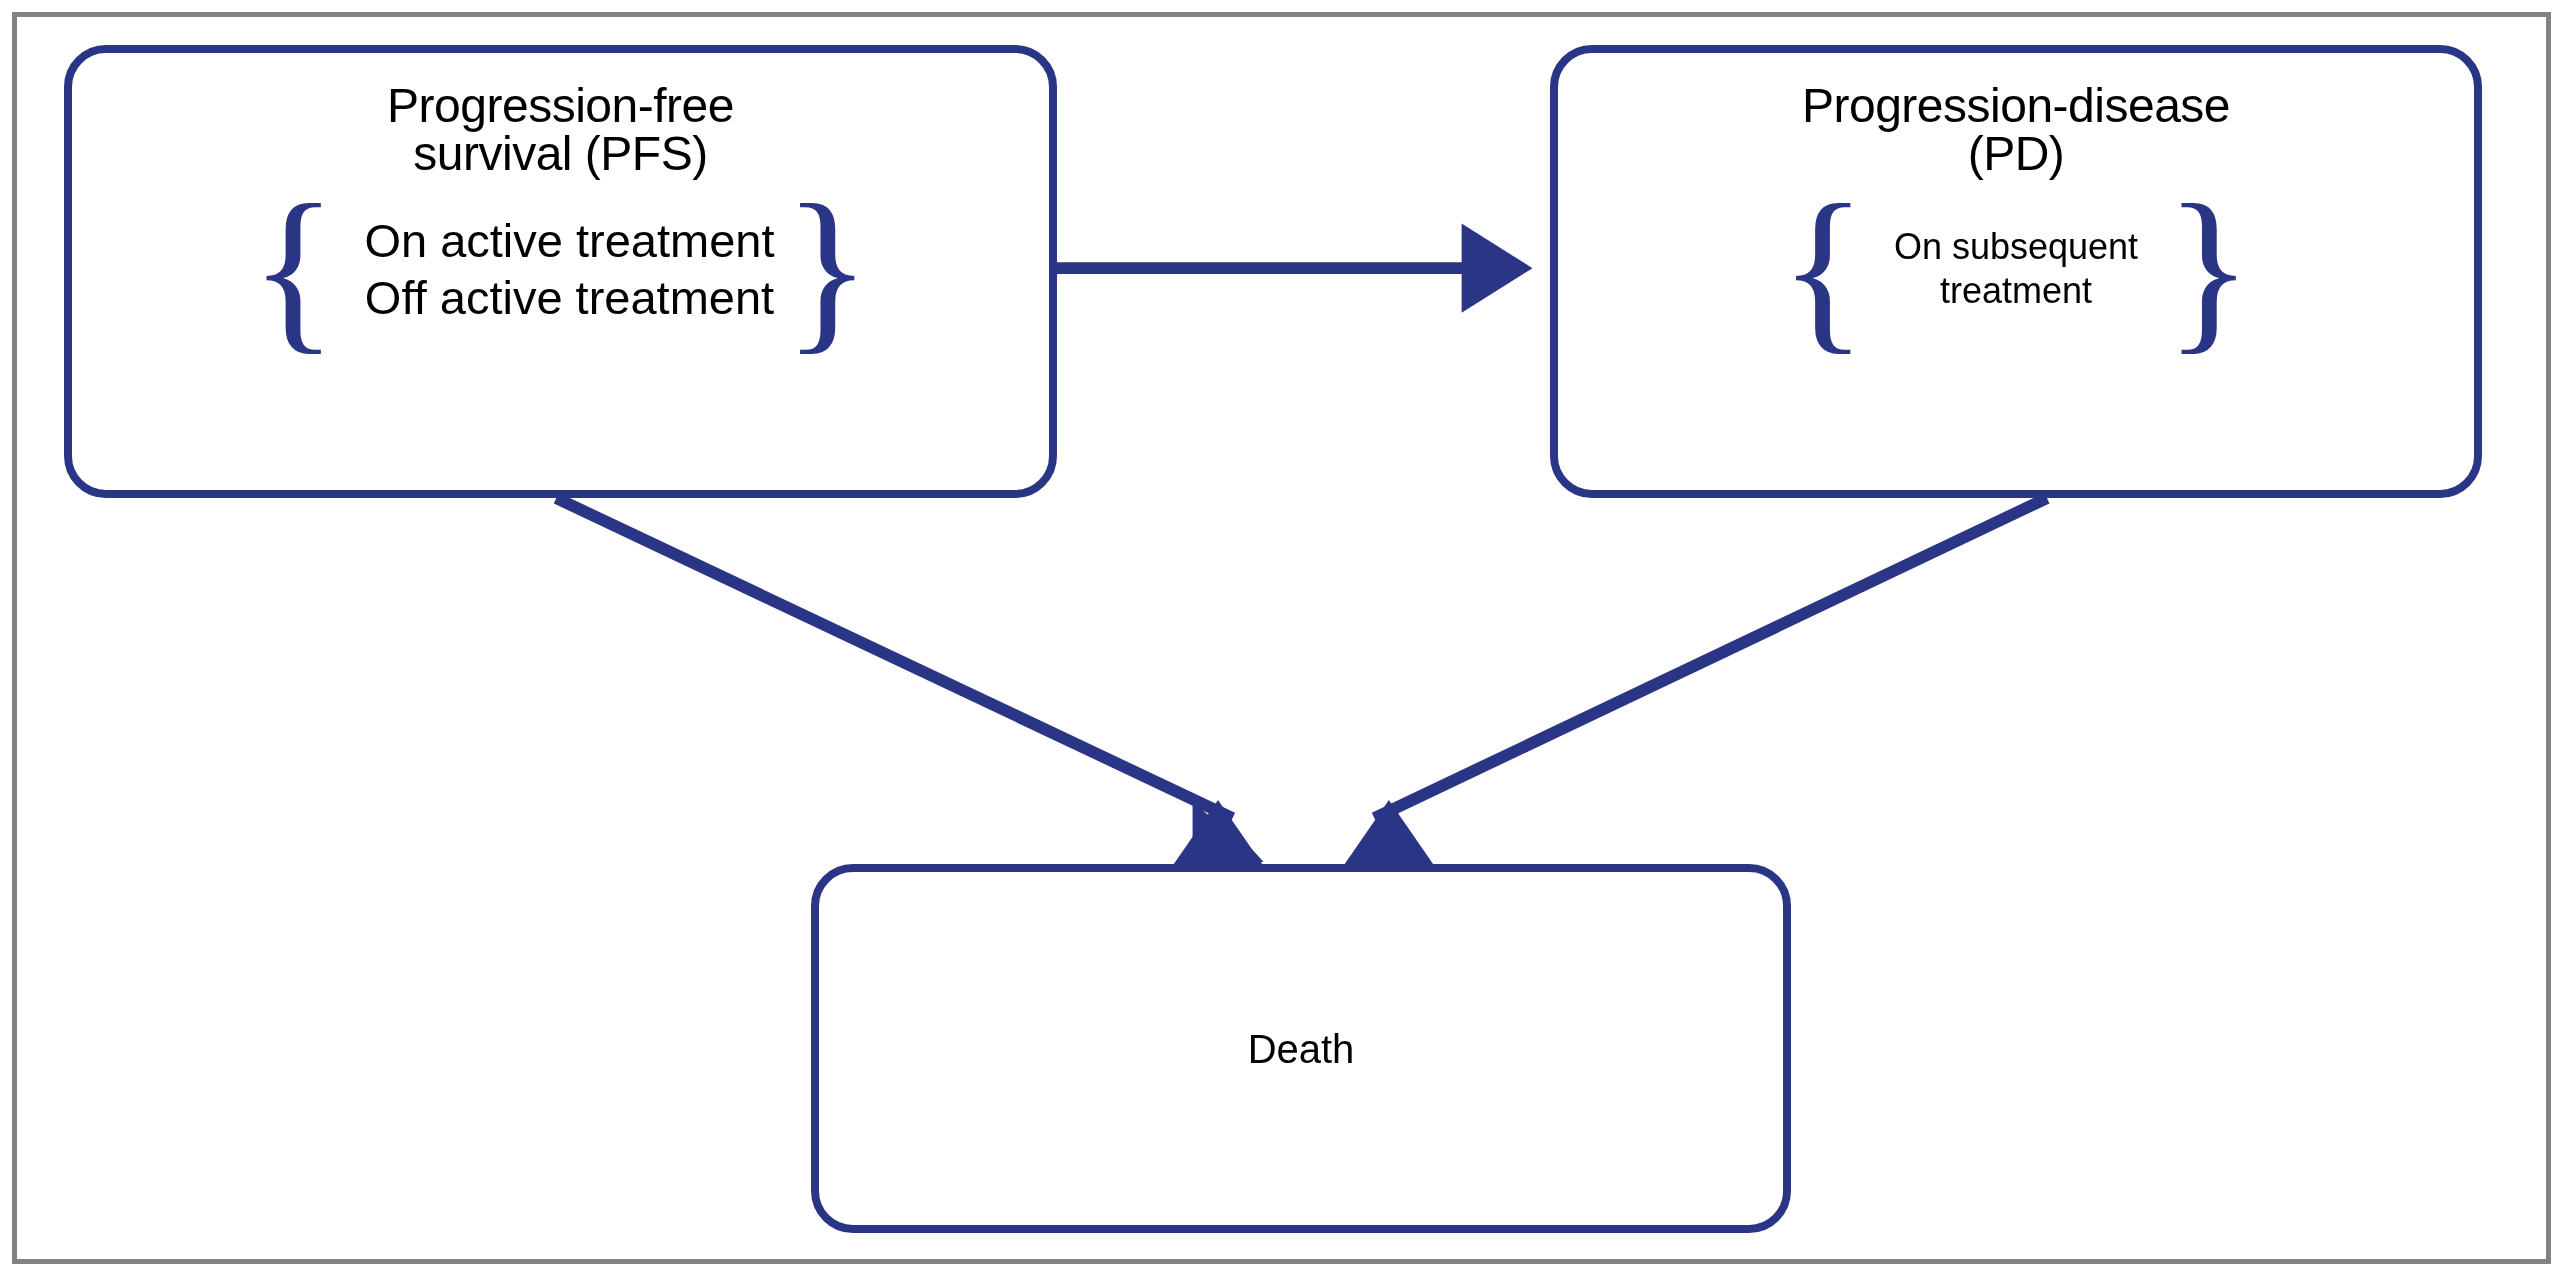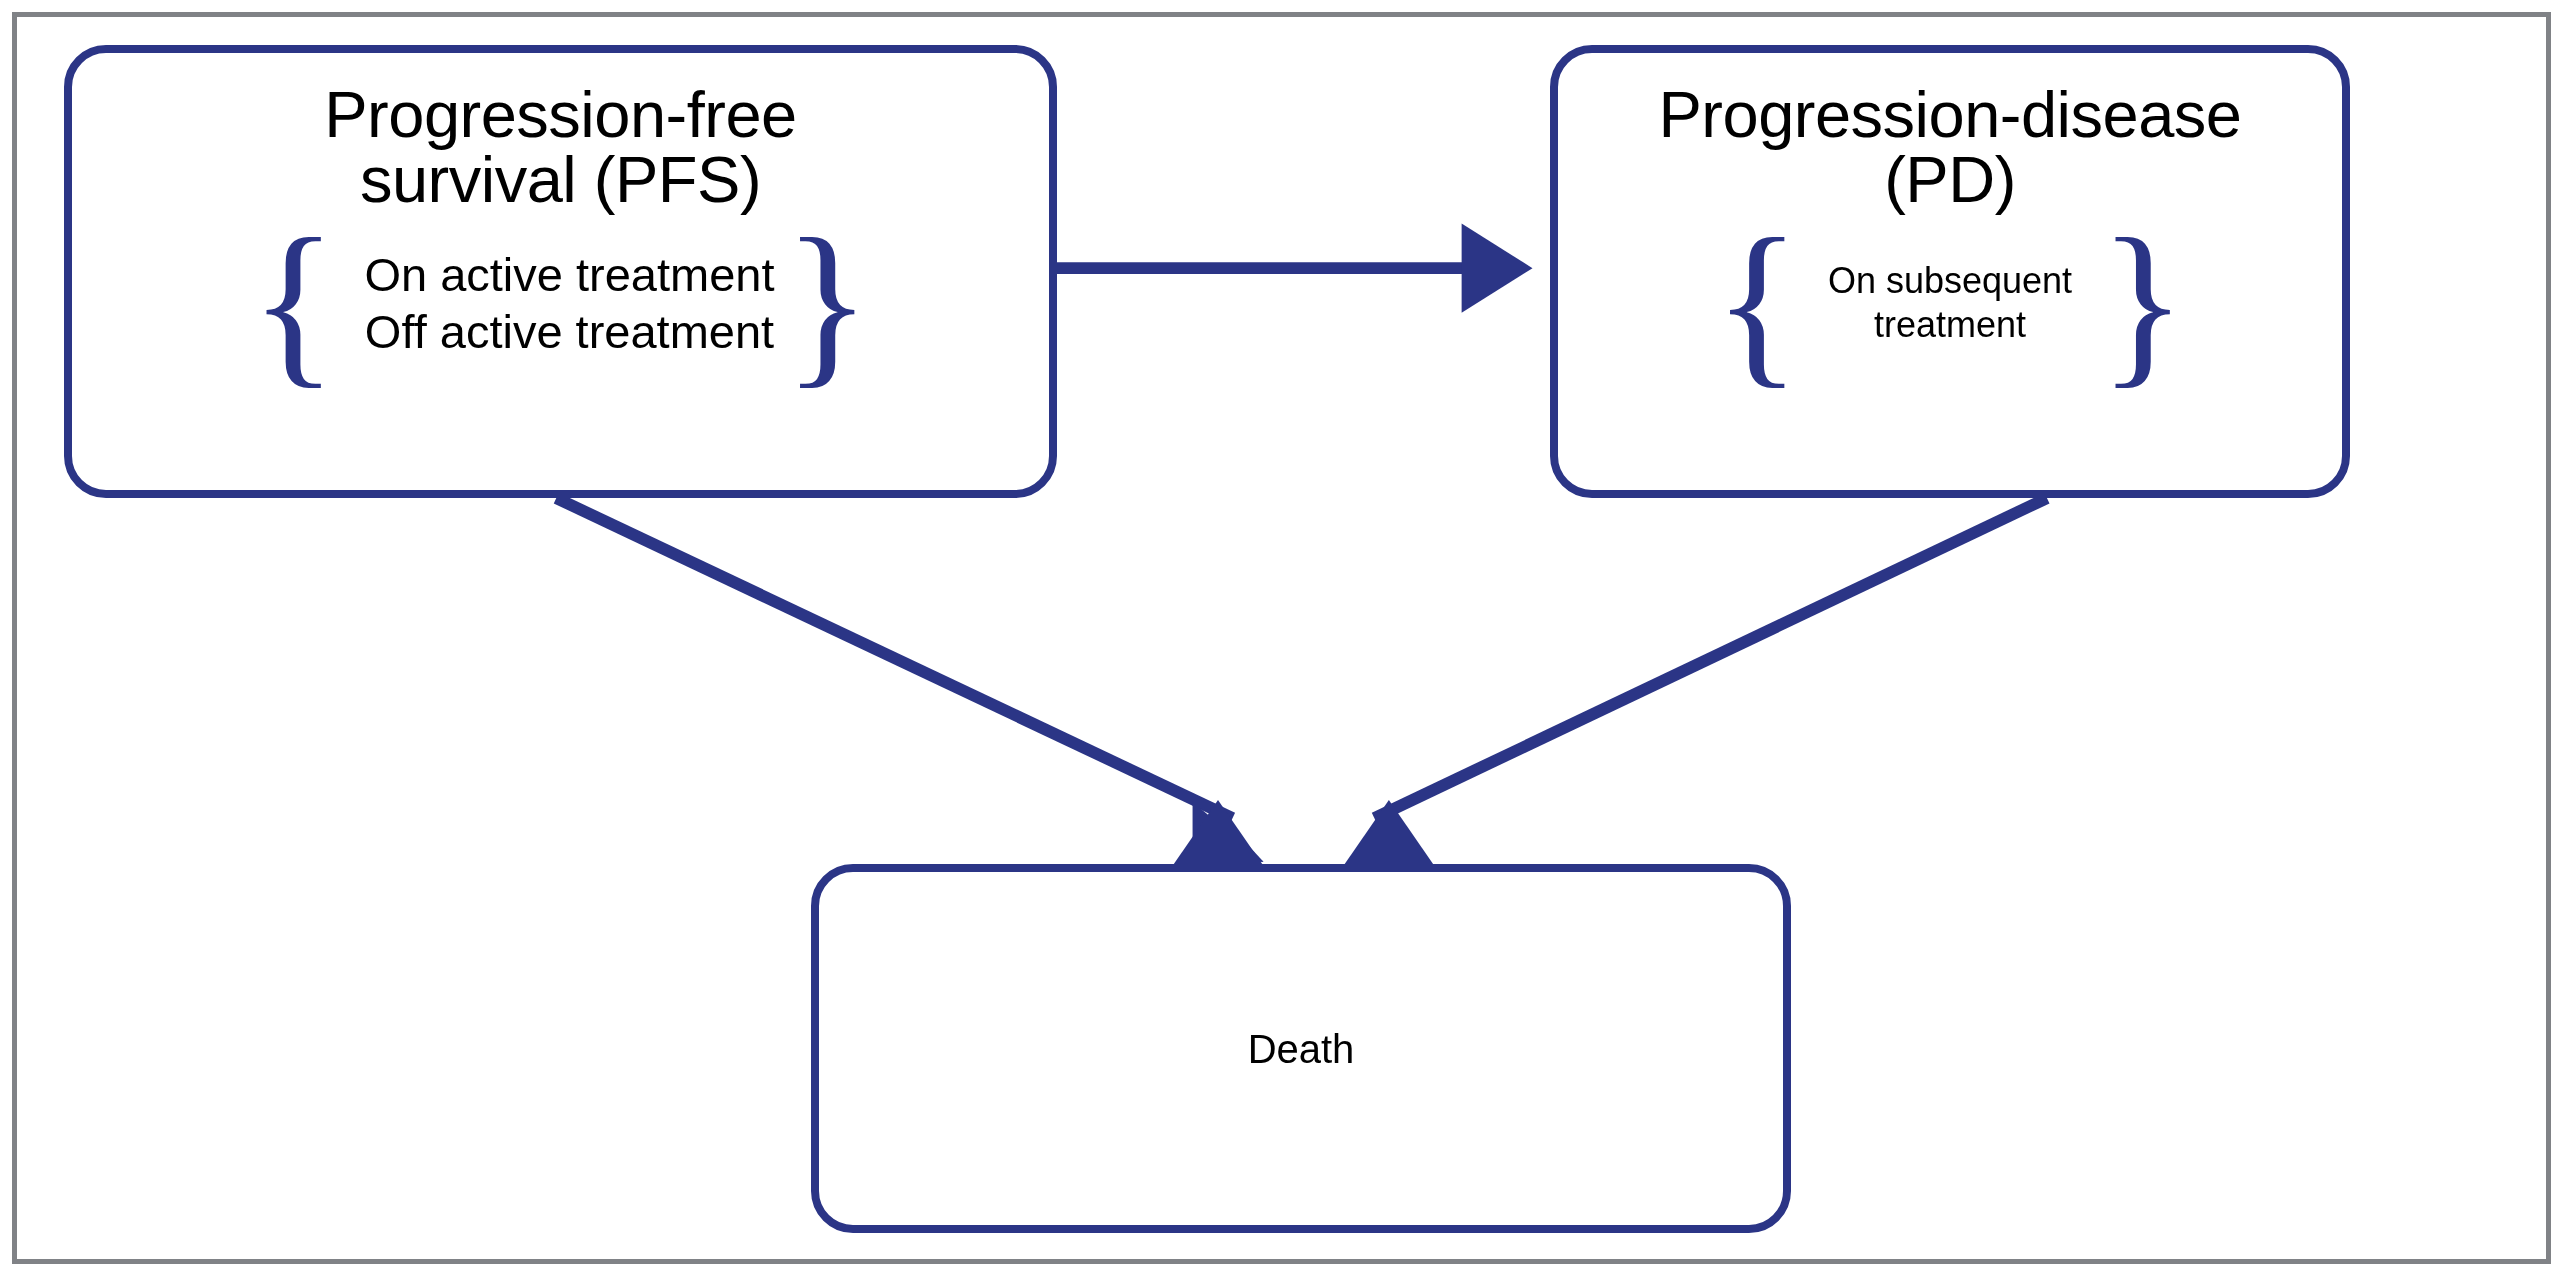--- a/index.html
+++ b/index.html
@@ -51,33 +51,33 @@
   #box-pfs {
     left: 64px;
     top: 45px;
     width: 993px;
     height: 453px;
     padding-top: 29px;
   }
   #box-pd {
     left: 1550px;
     top: 45px;
-    width: 800px;
+    width: 932px;
     height: 453px;
     padding-top: 29px;
   }
   #box-death {
     left: 811px;
     top: 864px;
     width: 980px;
     height: 369px;
     justify-content: center;
   }
   .box-title {
-    font-size: 65px;
+    font-size: 48px;
     font-weight: 400;
     line-height: 1.0;
     color: #000000;
     text-align: center;
     white-space: pre-line;
     letter-spacing: -0.5px;
   }
   .death-title {
     font-size: 40px;
     font-weight: 400;

